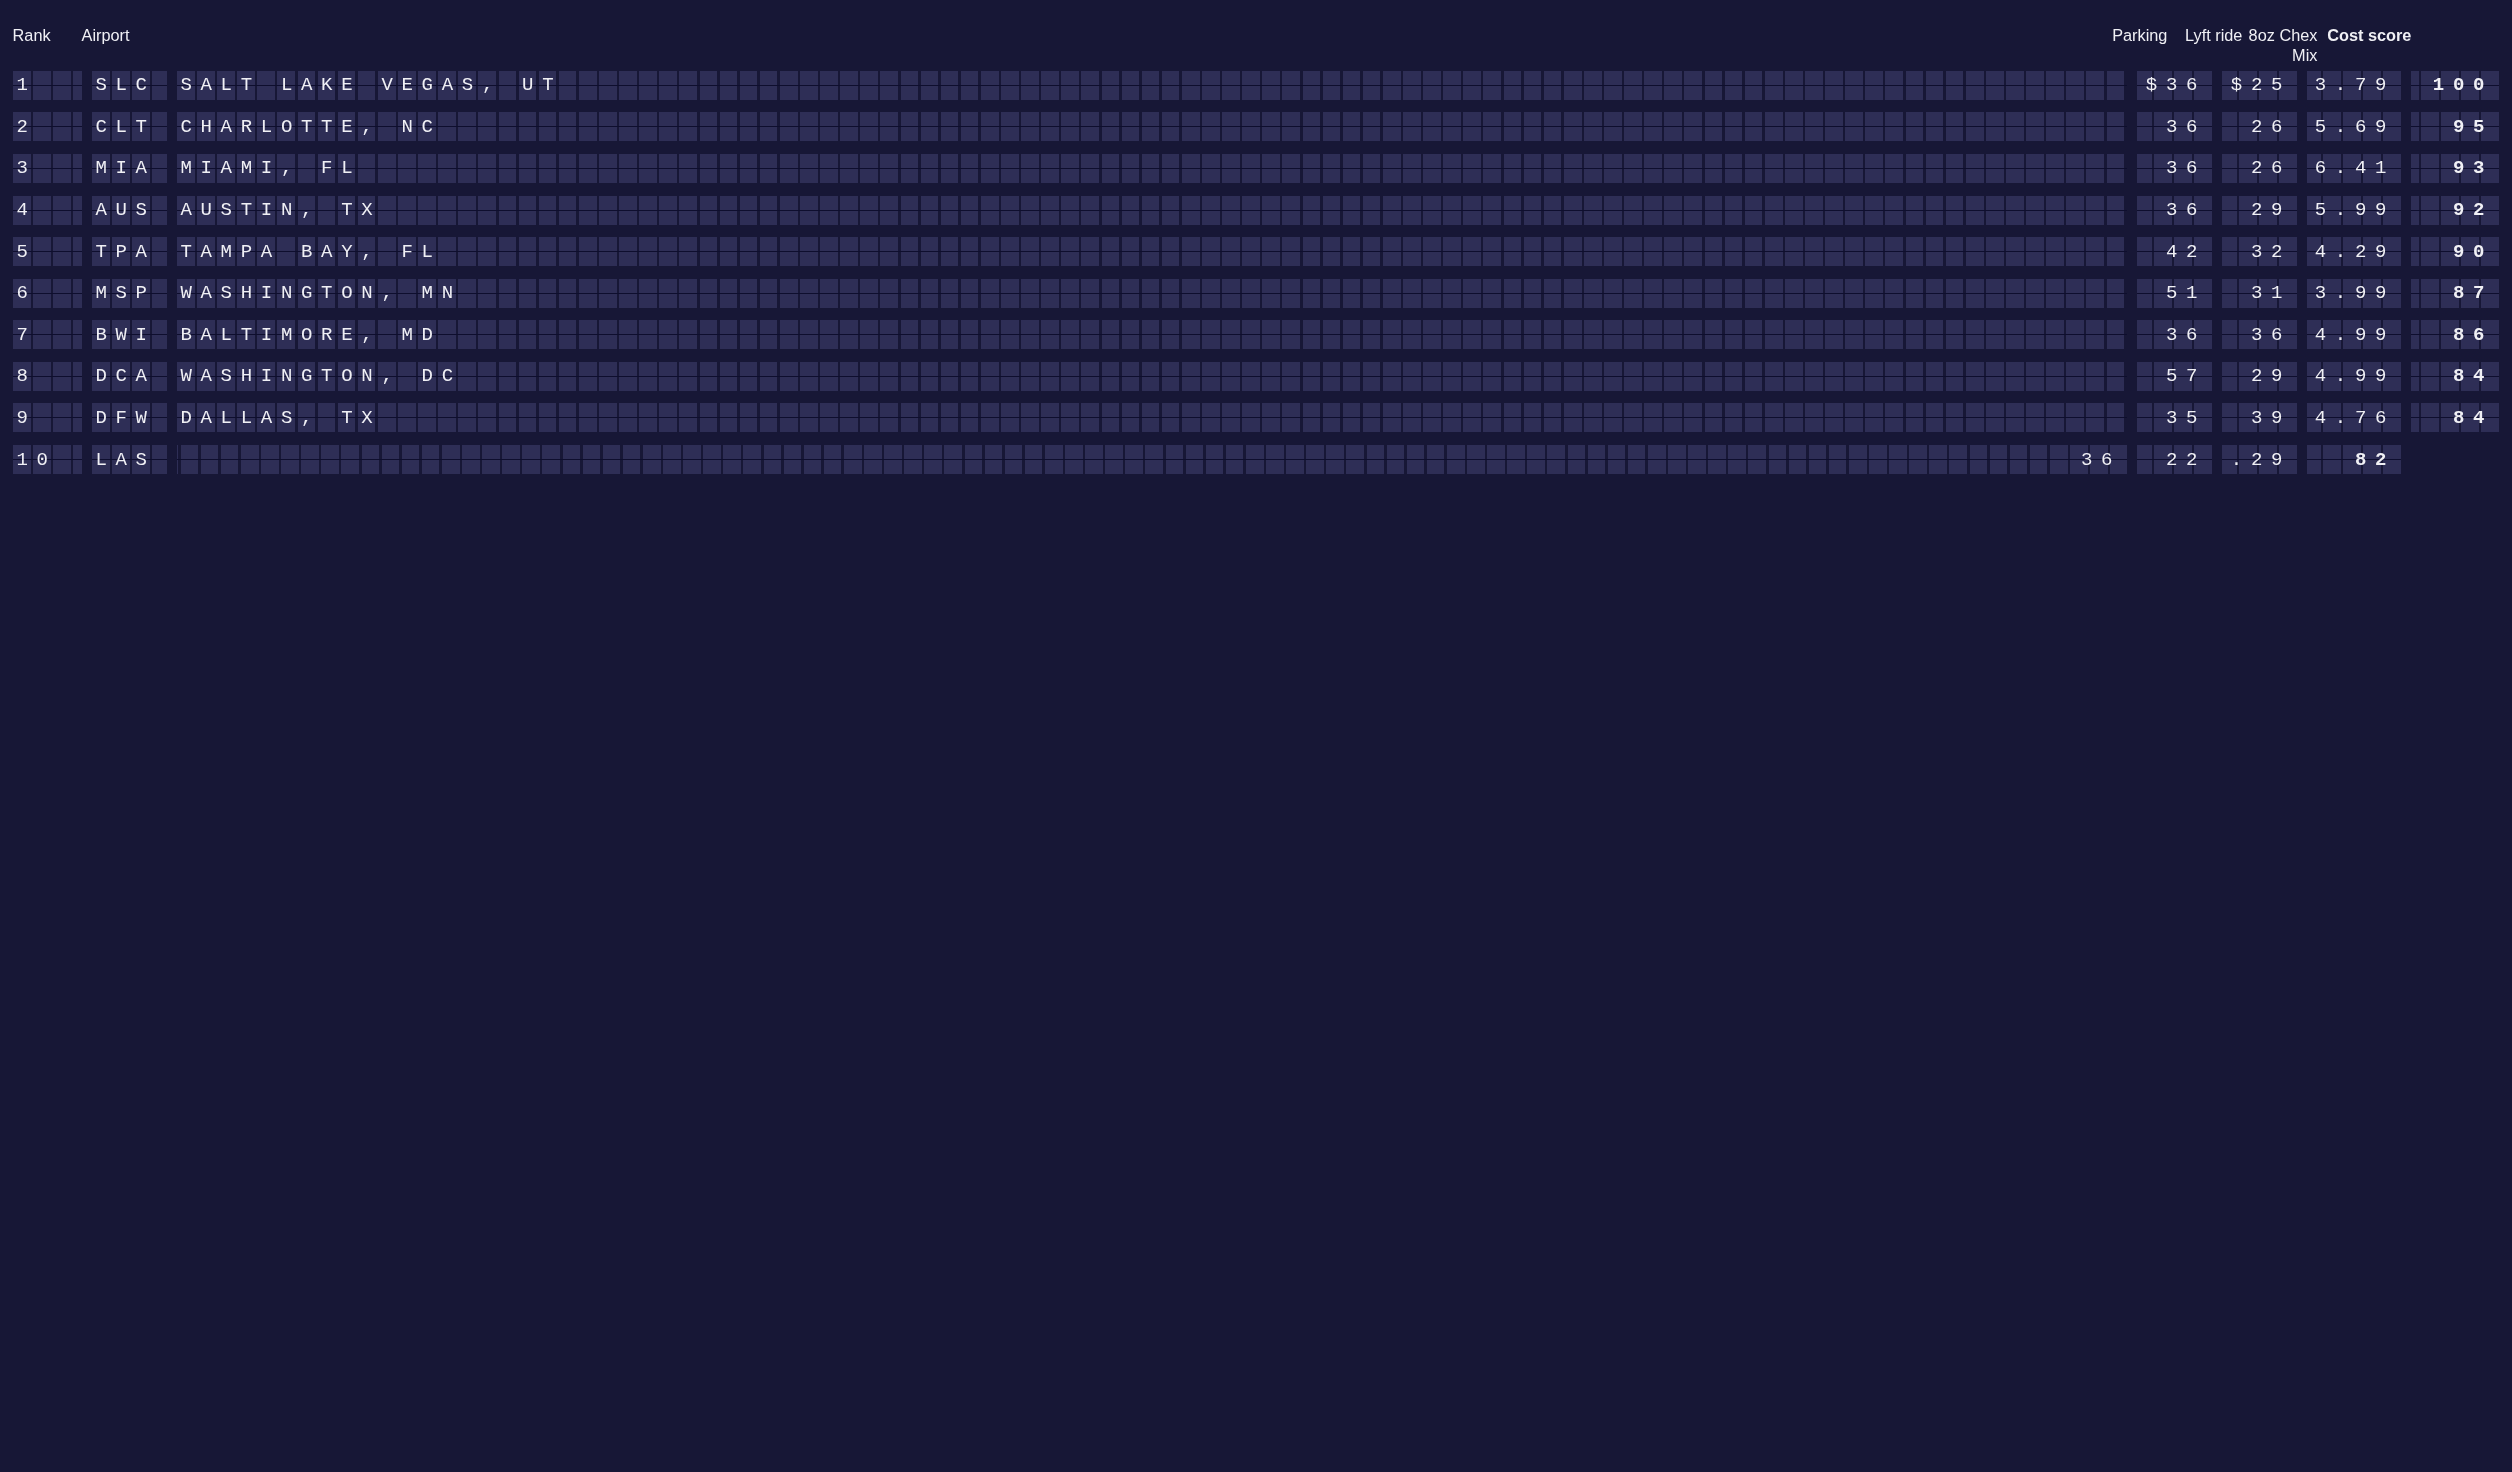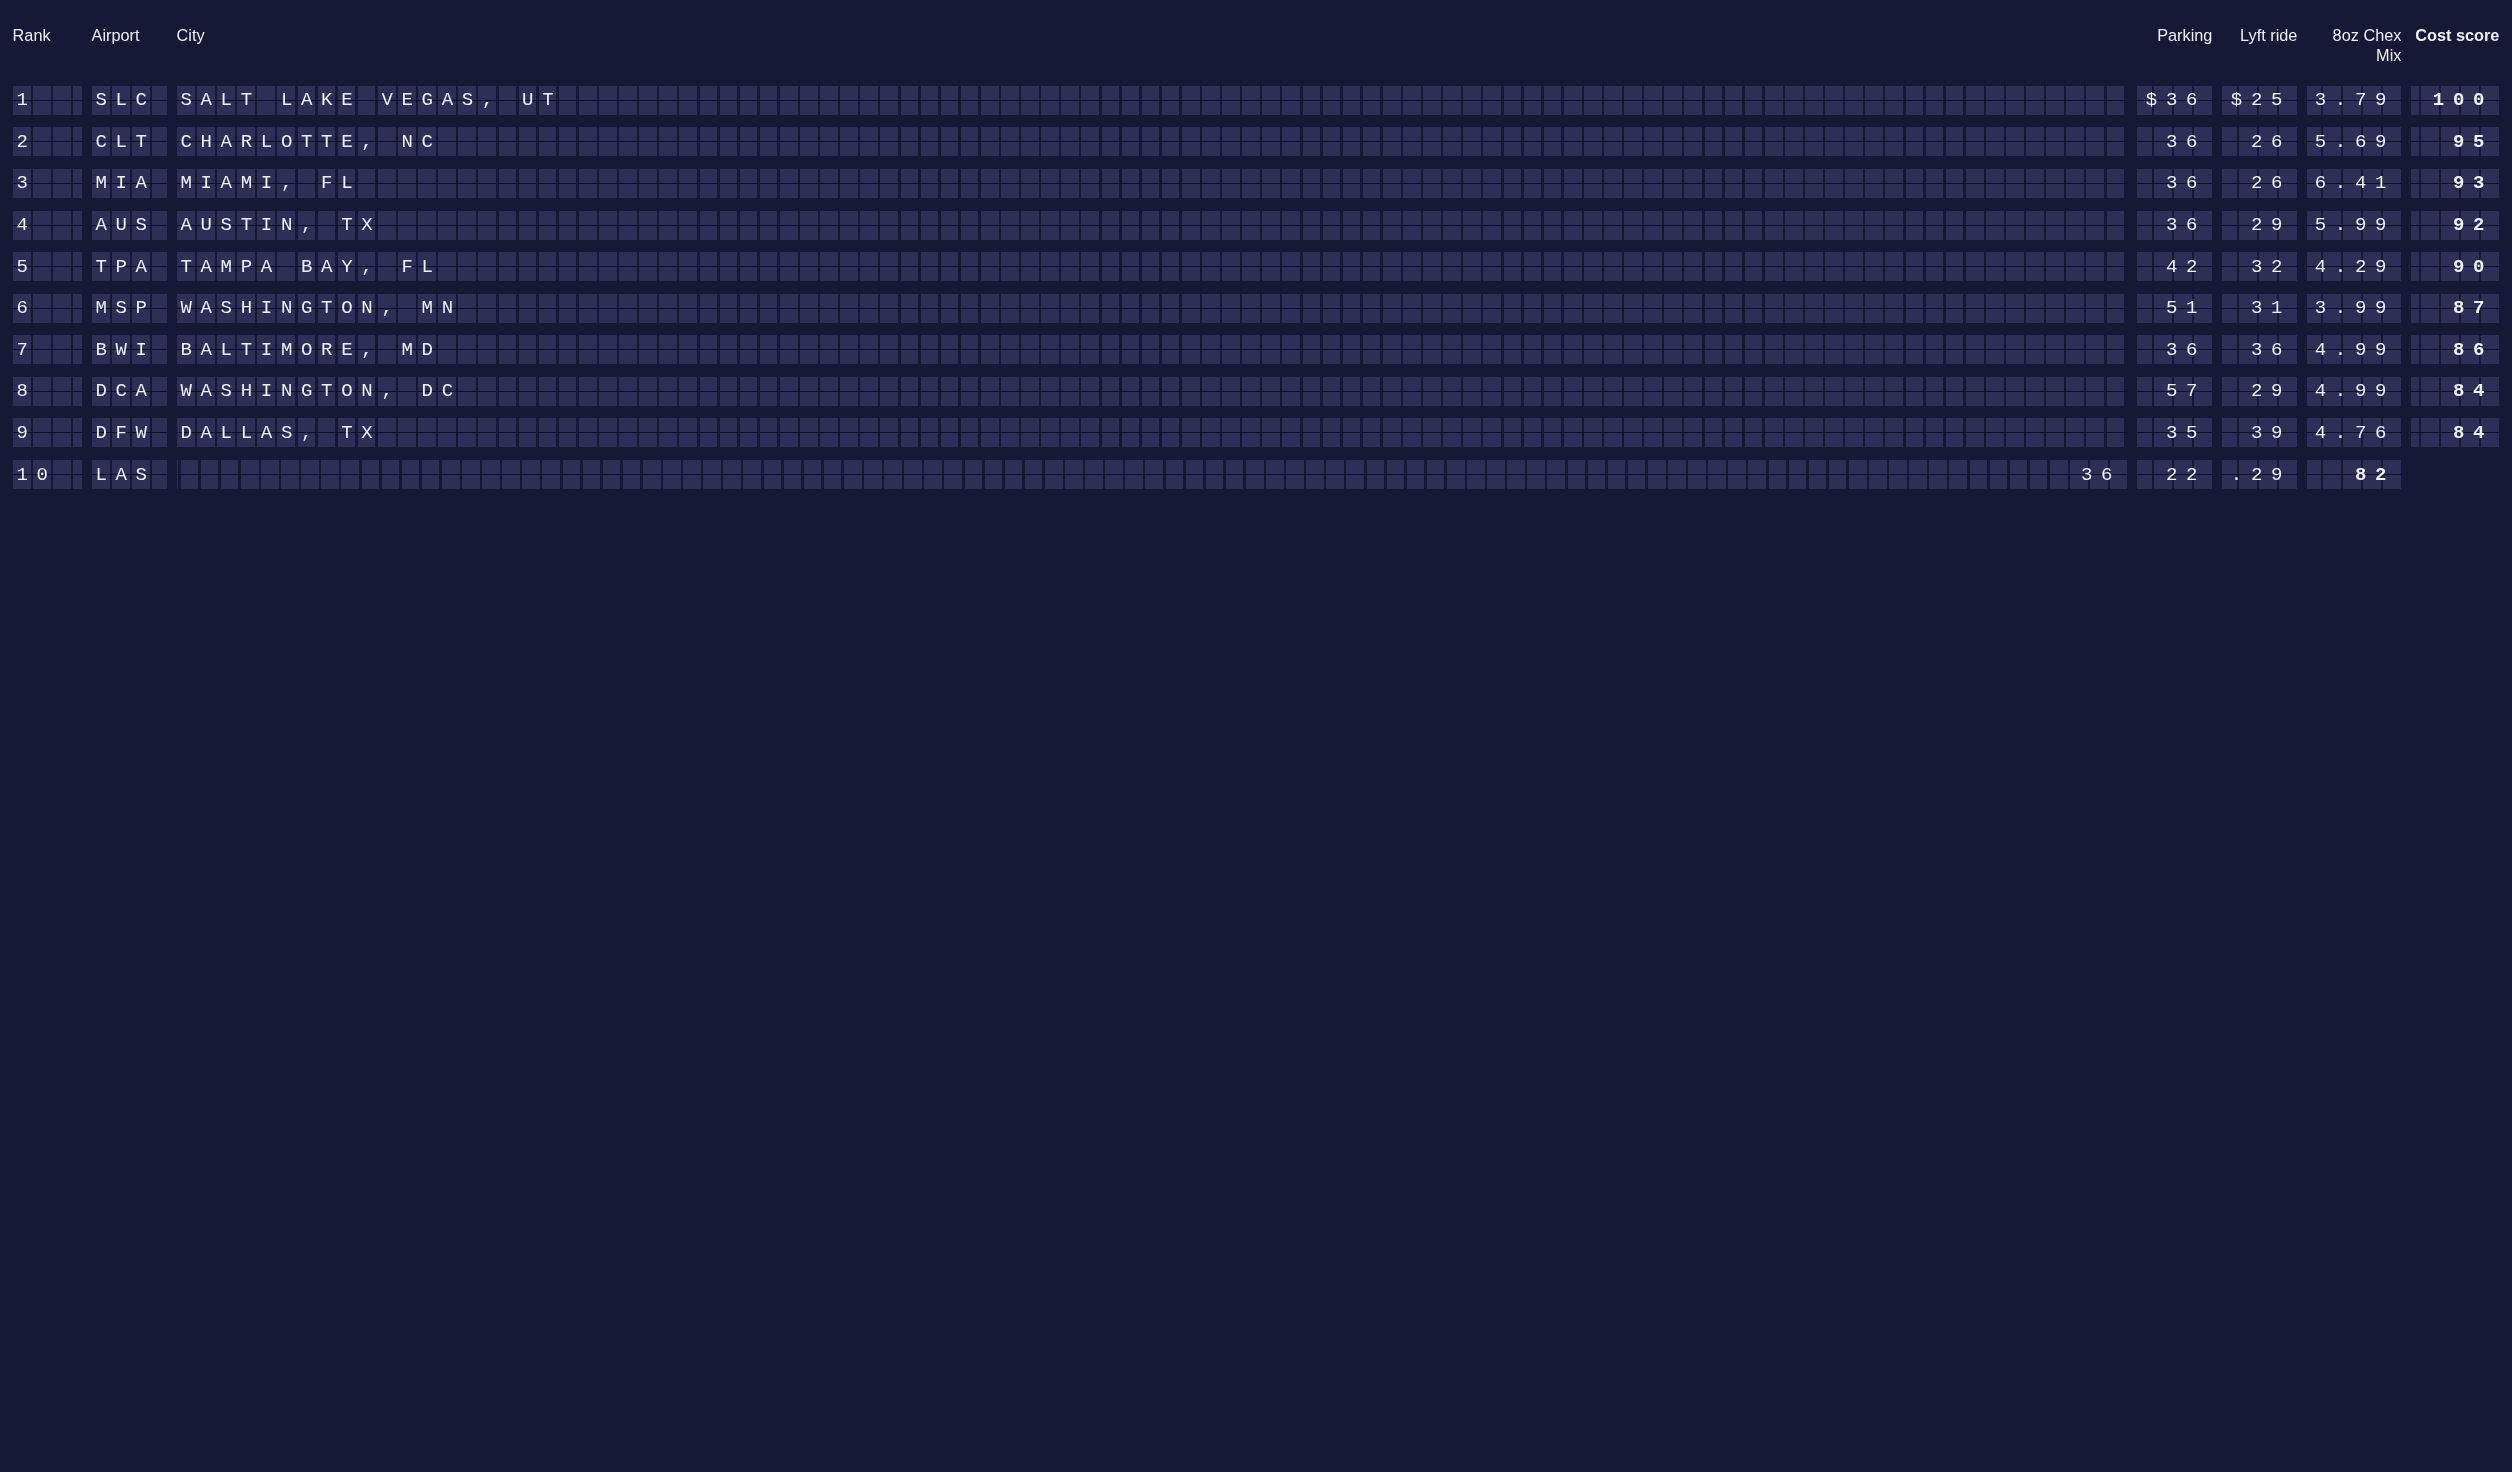--- a/index.html
+++ b/index.html
@@ -22,23 +22,22 @@
     height: 100%;
     overflow-x: auto;
   }
   .board {
     padding: 25px 12.6px 25px 12.6px;
     min-width: 904px;
   }
   .header-row {
     display: grid;
     grid-template-columns: 69px 75px 1fr 75px 75px 94px 88px;
-    column-gap: 10px;
     align-items: start;
-    padding-bottom: 20px;
+    padding-bottom: 5px;
     font-size: 16.3px;
     color: var(--header-text);
   }
   .header-row .h {
     font-weight: 400;
     line-height: 1.25;
   }
   .header-row .h.right {
     text-align: right;
   }
@@ -110,21 +109,20 @@
   }
 </style>
 </head>
 <body>
 
 <div class="board">
 
   <div class="header-row">
     <div class="h">Rank</div>
     <div class="h">Airport</div>
-    <div class="h">City</div>
     <div class="h right">Parking</div>
     <div class="h right">Lyft ride</div>
     <div class="h right">8oz Chex Mix</div>
     <div class="h right bold">Cost score</div>
   </div>
 
   <div id="rows">
       <div class="data-row">
         <div class="flap-cell">
           <div class="flap-bg"></div>

